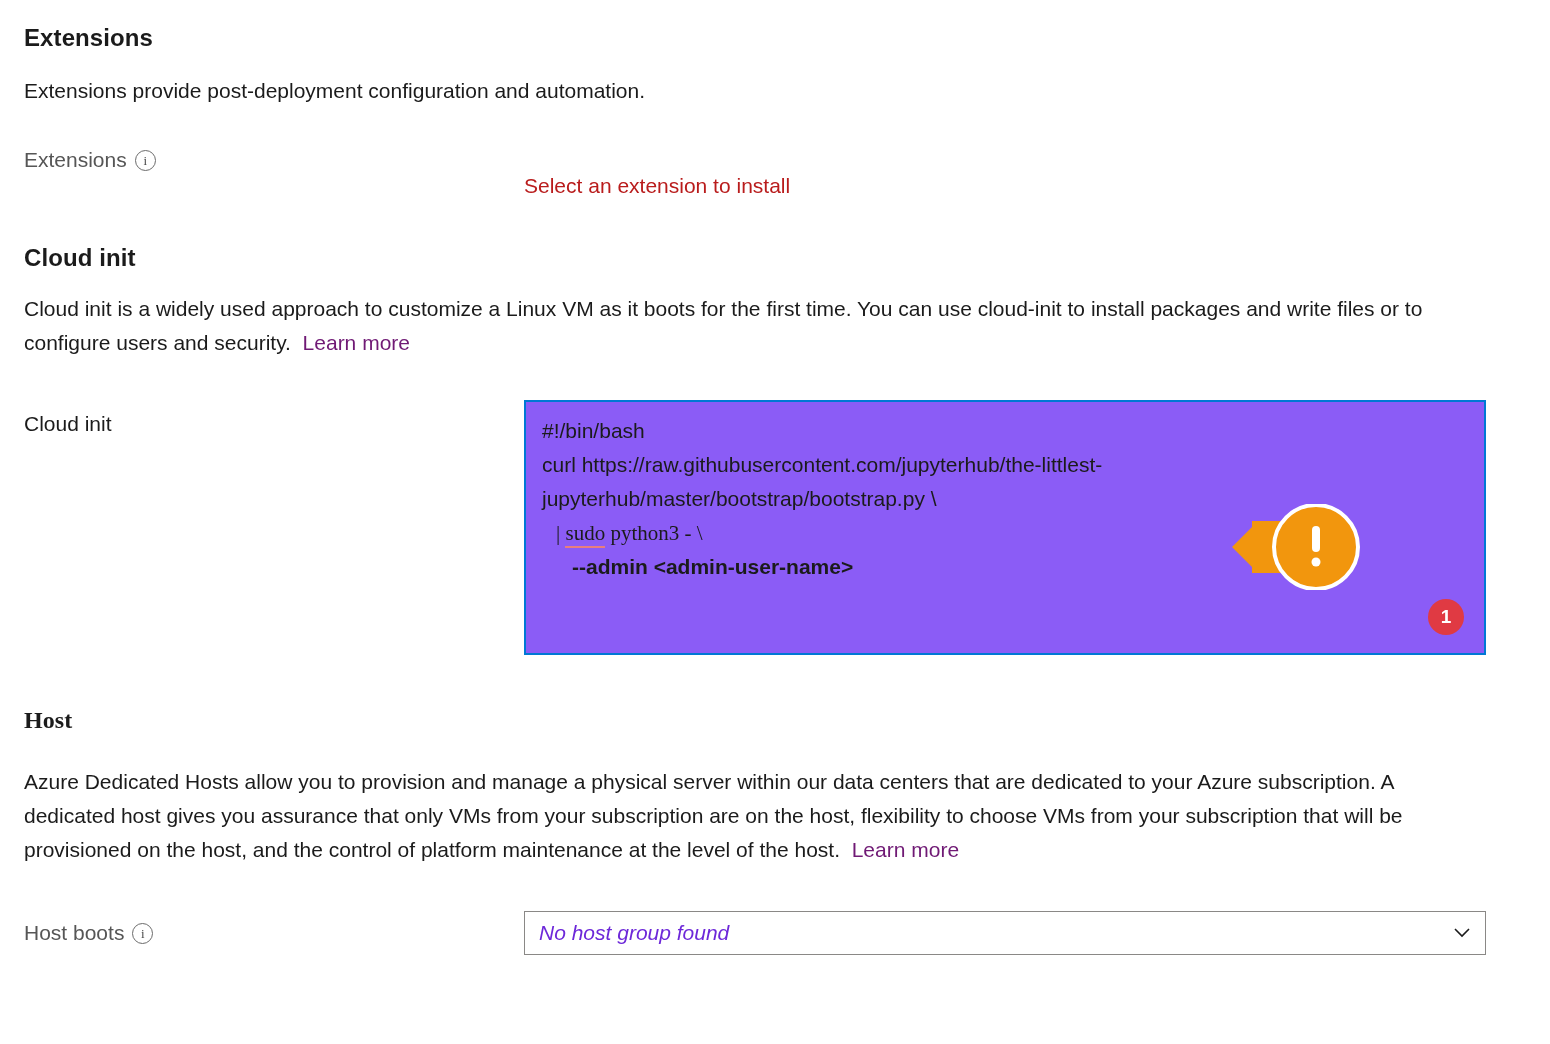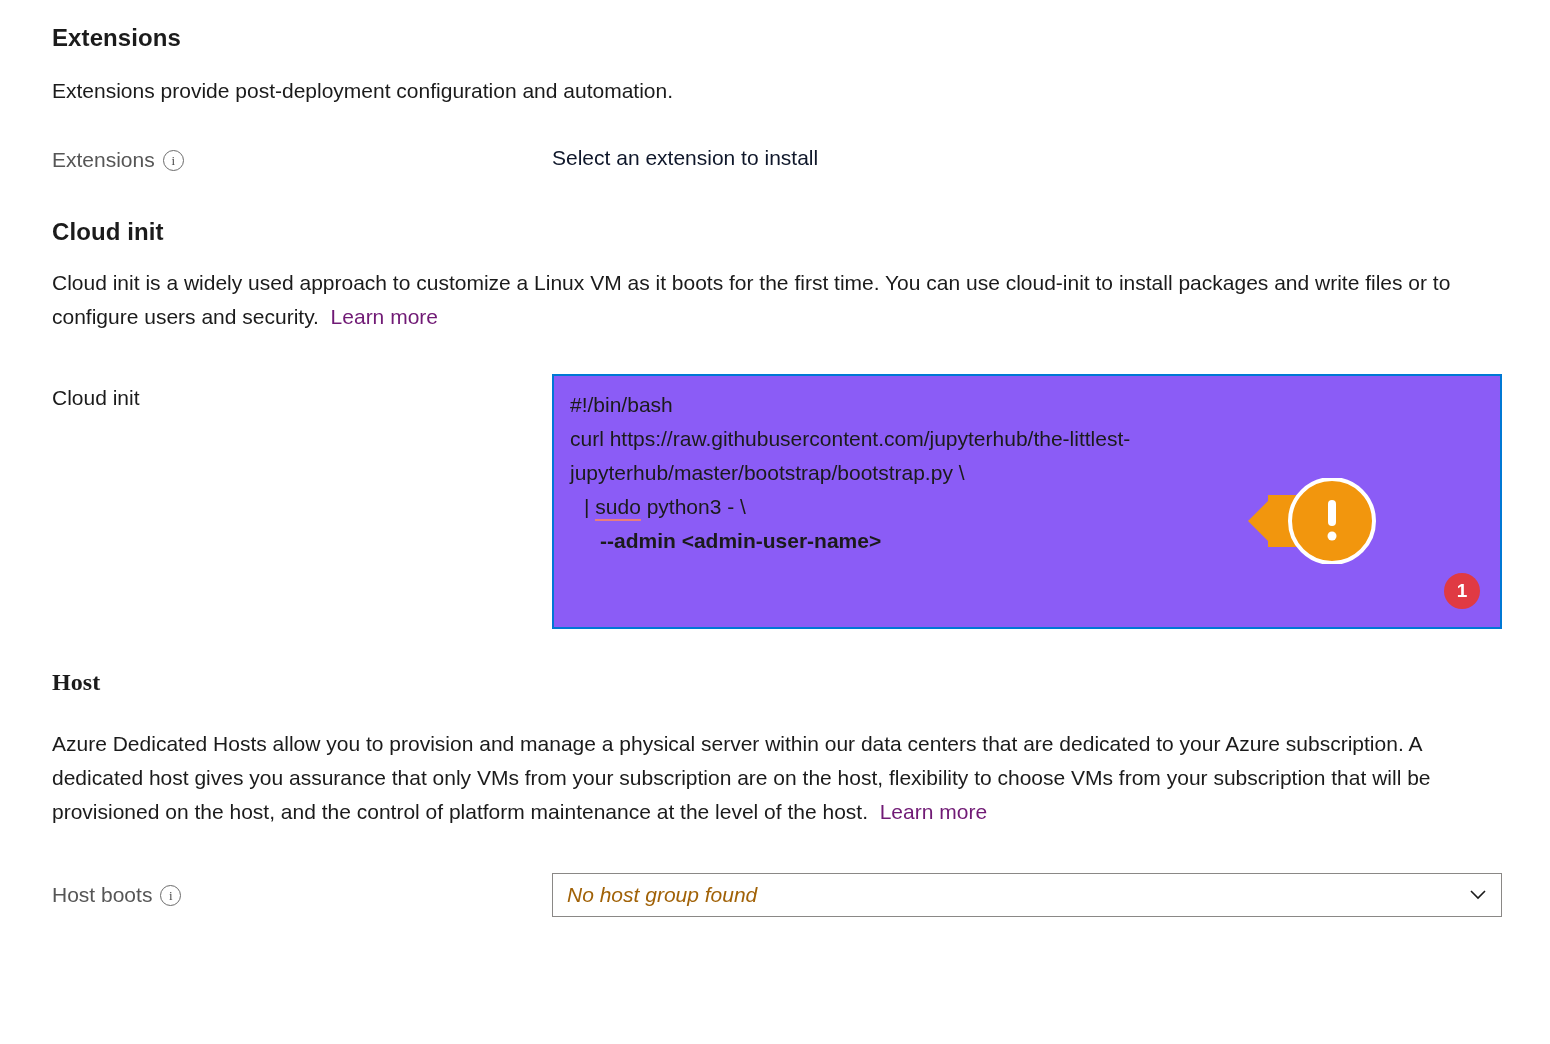--- a/index.html
+++ b/index.html
@@ -12,21 +12,21 @@
     background: #ffffff;
     font-family: "Liberation Sans", sans-serif;
     color: #1b1b1b;
     overflow: hidden;
   }
   .page {
     position: relative;
     width: 1550px;
     height: 1044px;
     box-sizing: border-box;
-    padding: 24px 48px 0 52px;
+    padding: 24px 48px 0 24px;
   }
 
   .section-title {
     font-size: 24px;
     font-weight: bold;
     color: #1b1b1b;
     margin: 0 0 22px 0;
     letter-spacing: 0.1px;
   }
   .section-desc {
@@ -71,26 +71,27 @@
     line-height: 1;
     cursor: pointer;
     flex: 0 0 auto;
   }
 
   
   #extensions-section { margin-bottom: 46px; }
   #extensions-section .section-desc { margin-bottom: 38px; }
   .extension-link {
     font-size: 21px;
-    color: #0f172a;
-    cursor: pointer;
-  }
-
-  
-  #cloudinit-section { margin-bottom: 40px; }
+    color: #b91c1c;
+    cursor: pointer;
+    margin-top: 28px;
+  }
+
+  
+  #cloudinit-section { margin-bottom: 52px; }
   #cloudinit-section .section-title { margin-bottom: 20px; }
   #cloudinit-section .section-desc { margin-bottom: 40px; }
 
   .cloudinit-row { position: relative; }
   .cloudinit-label {
     width: 500px;
     flex: 0 0 500px;
     font-size: 21px;
     color: #1b1b1b;
     padding-top: 12px;
@@ -103,21 +104,21 @@
     border: 2px solid #0078d4;
     background: #8b5cf6;
     padding: 12px 16px;
     font-size: 21px;
     line-height: 34px;
     color: #1b1b1b;
     overflow: hidden;
     cursor: text;
   }
   .code-line { white-space: pre-wrap; word-break: break-word; }
-  .code-line.indent1 { padding-left: 14px; }
+  .code-line.indent1 { padding-left: 14px; font-family: Liberation Serif, serif; }
   .code-line.indent2 { padding-left: 30px; font-weight: bold; }
   .spell-error {
     border-bottom: 2px solid #e87e7e;
     padding-bottom: 1px;
   }
 
   
   .callout {
     position: absolute;
     right: 102px;
@@ -152,21 +153,21 @@
     width: 962px;
     height: 44px;
     box-sizing: border-box;
     border: 1px solid #8a8886;
     background: #ffffff;
     display: flex;
     align-items: center;
     padding: 0 14px;
     font-size: 21px;
     font-style: italic;
-    color: #a16207;
+    color: #6d28d9;
     cursor: pointer;
   }
   .chevron {
     position: absolute;
     right: 14px;
     top: 50%;
     transform: translateY(-50%);
     width: 18px;
     height: 18px;
   }

